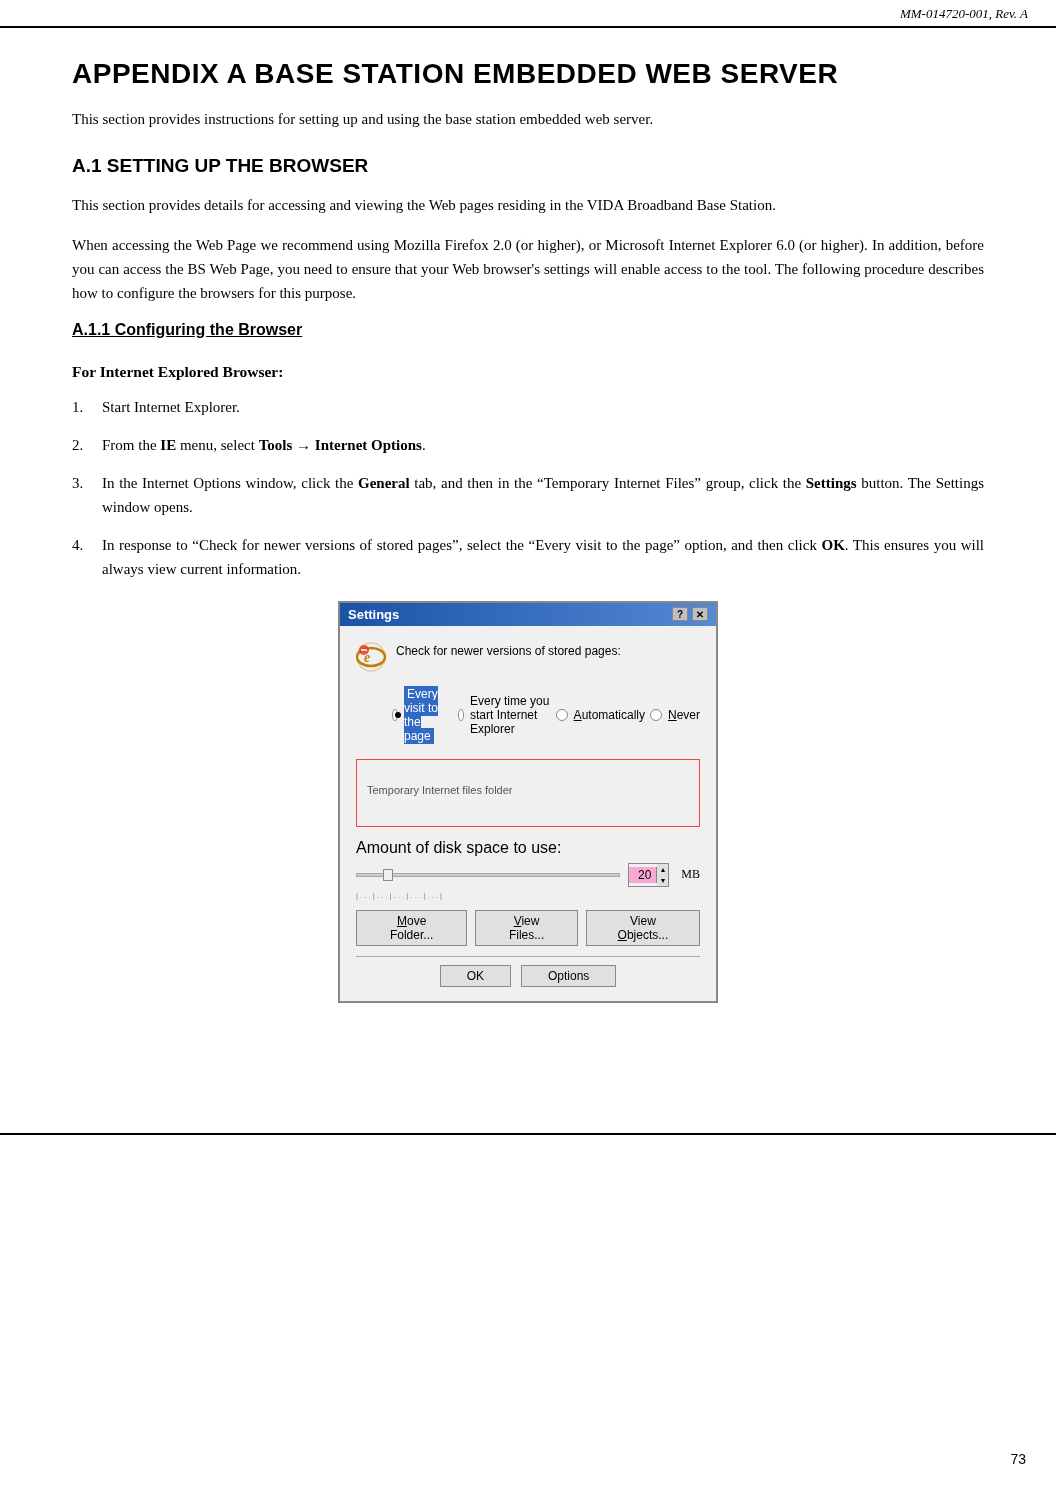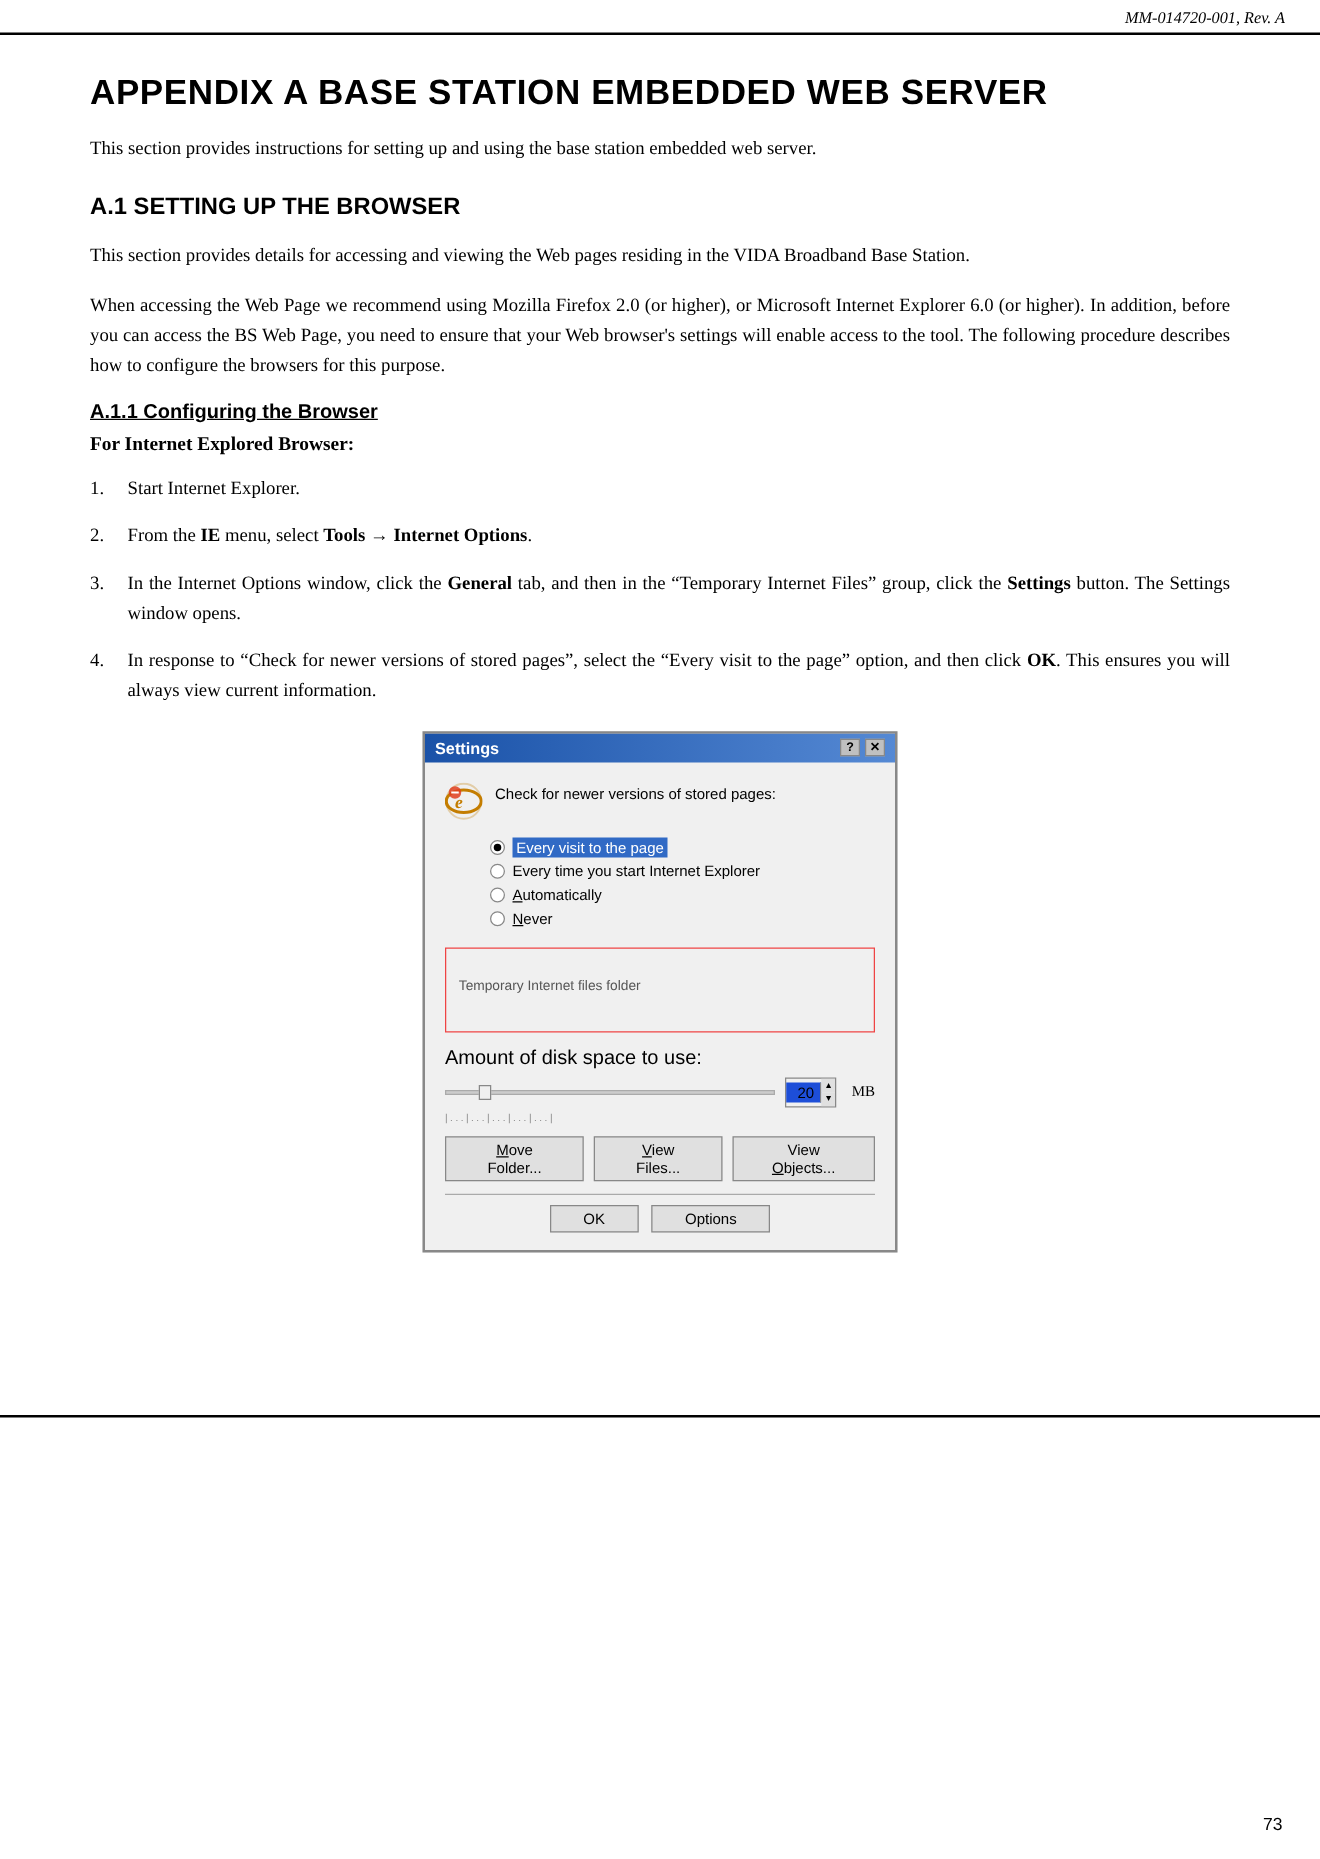--- a/index.html
+++ b/index.html
@@ -52,21 +52,21 @@
       line-height: 1.6;
       text-align: justify;
       margin-bottom: 16px;
     }
 
     .subsection-heading {
       font-size: 16px;
       font-weight: bold;
       font-family: Arial, sans-serif;
       text-decoration: underline;
-      margin-bottom: 8px;
+      margin-bottom: 24px;
       margin-top: 10px;
     }
 
     .bold-heading {
       font-size: 15.5px;
       font-weight: bold;
       margin-bottom: 14px;
     }
 
     .numbered-list {
@@ -140,21 +140,21 @@
       color: #000;
       cursor: pointer;
     }
 
     .dialog-body {
       padding: 14px 16px;
     }
 
     .radio-group {
       display: flex;
-      flex-direction: column;
+      flex-direction: row;
       gap: 5px;
       margin-left: 36px;
       margin-bottom: 16px;
     }
 
     .radio-row {
       display: flex;
       align-items: center;
       gap: 6px;
       font-size: 12px;
@@ -258,21 +258,21 @@
 
     .spinner-box {
       display: flex;
       align-items: center;
       border: 1px solid #888;
       font-size: 12px;
     }
 
     .spinner-val {
       padding: 1px 5px;
-      background: #1d4ed8;
+      background: #f9a8d4;
       min-width: 28px;
       text-align: right;
       border-right: 1px solid #888;
     }
 
     .spinner-arrows {
       display: flex;
       flex-direction: column;
       height: 22px;
     }

